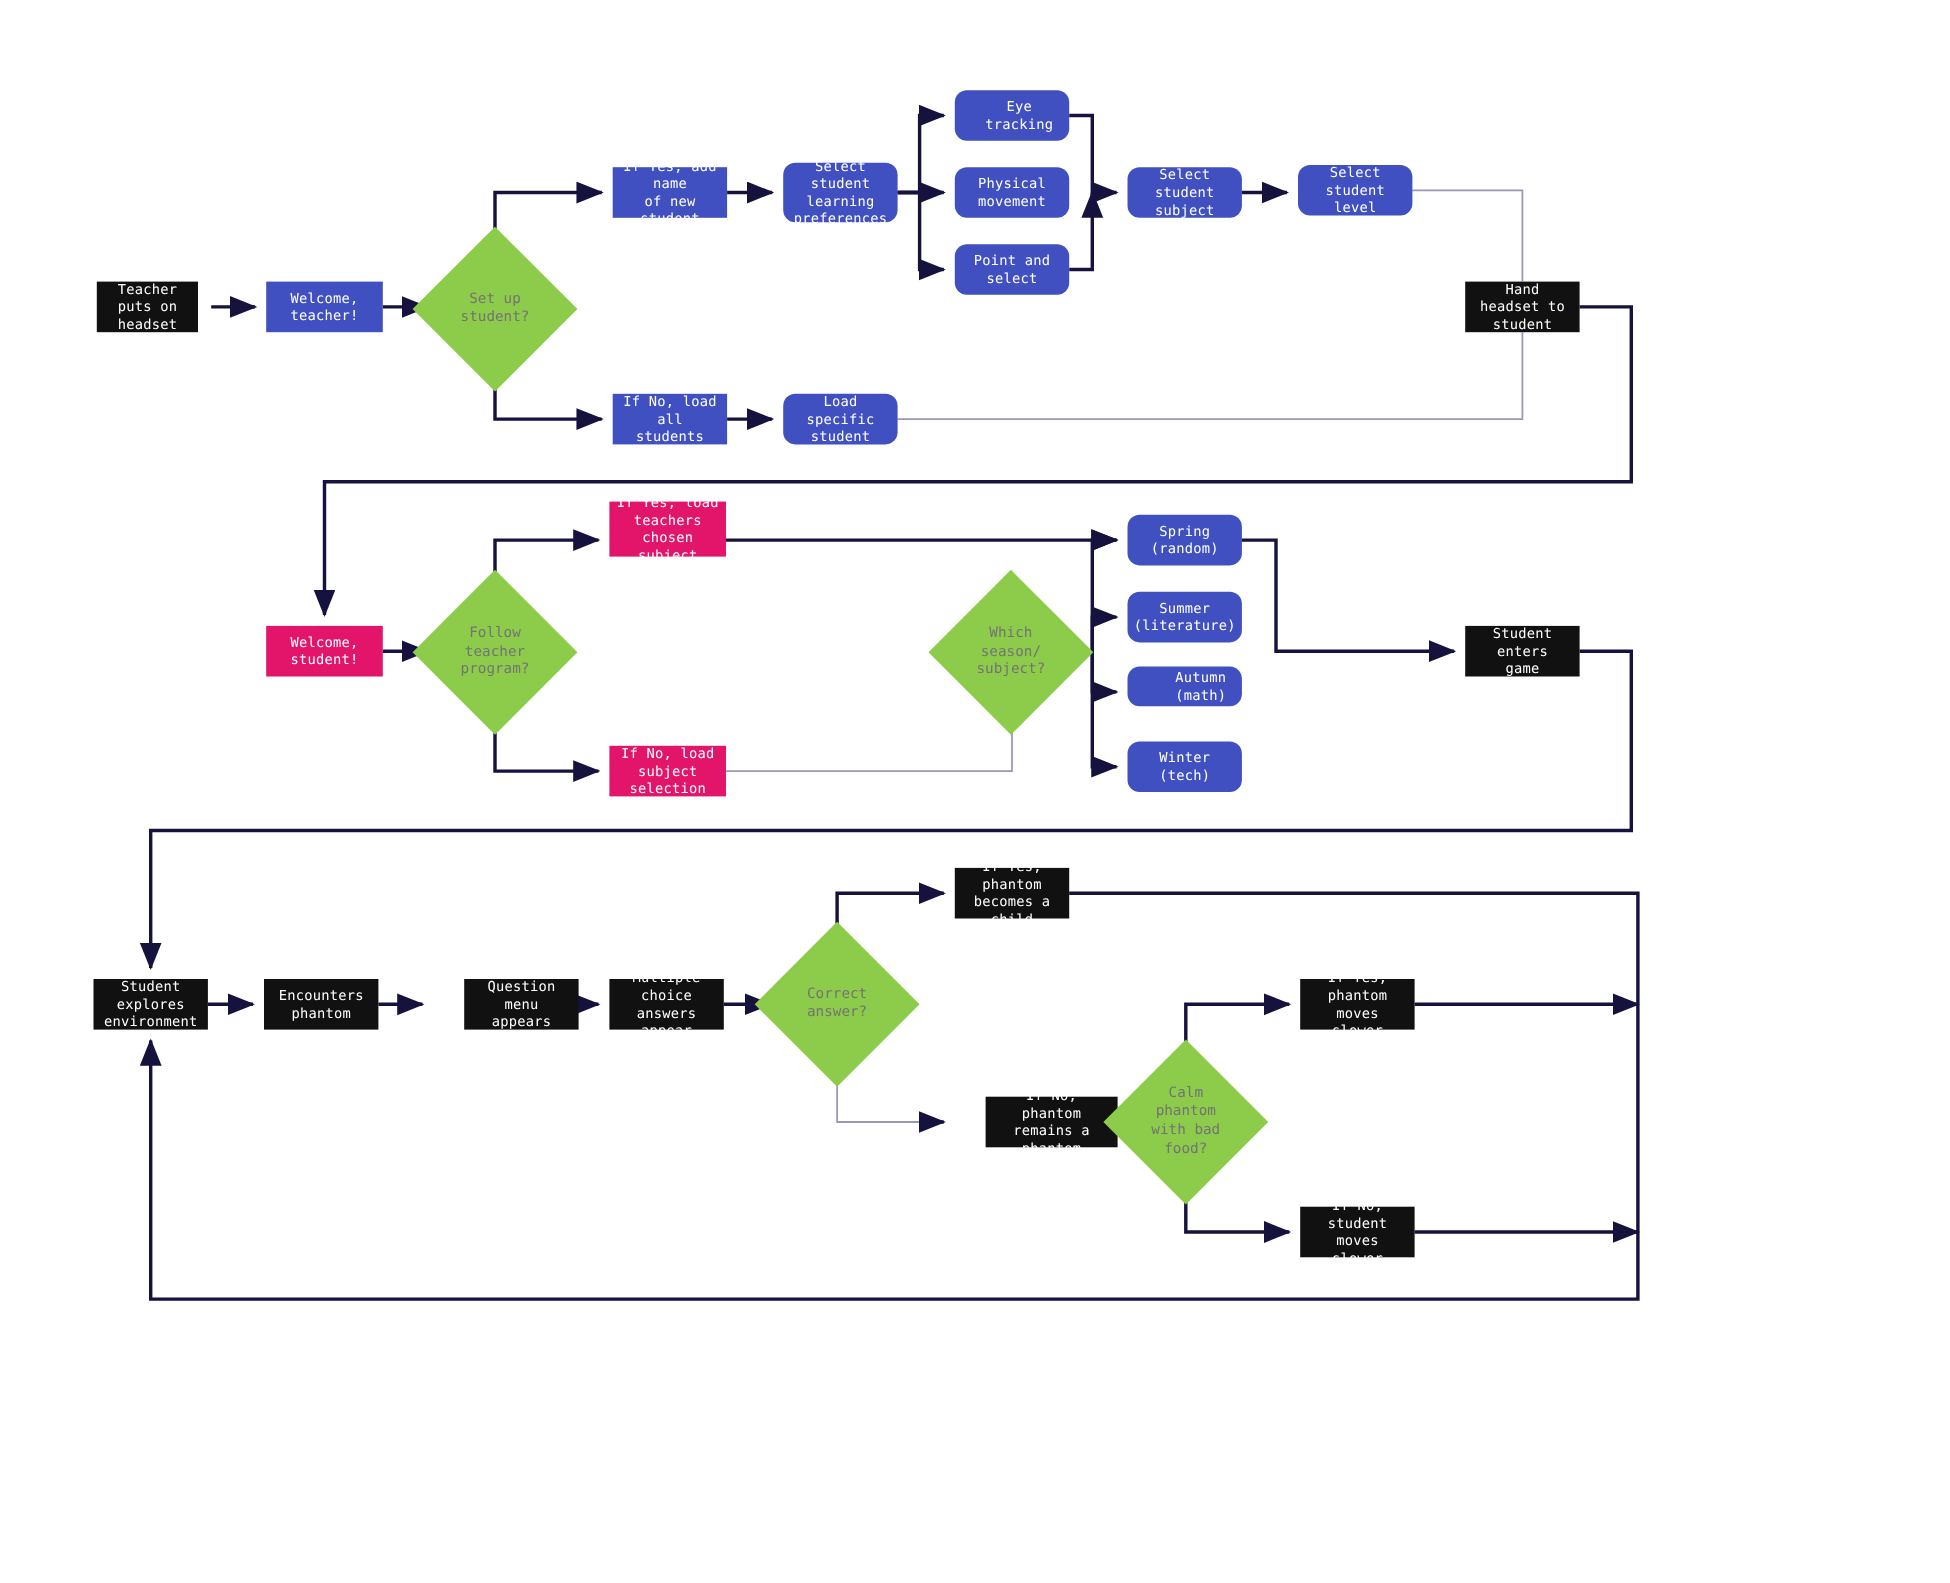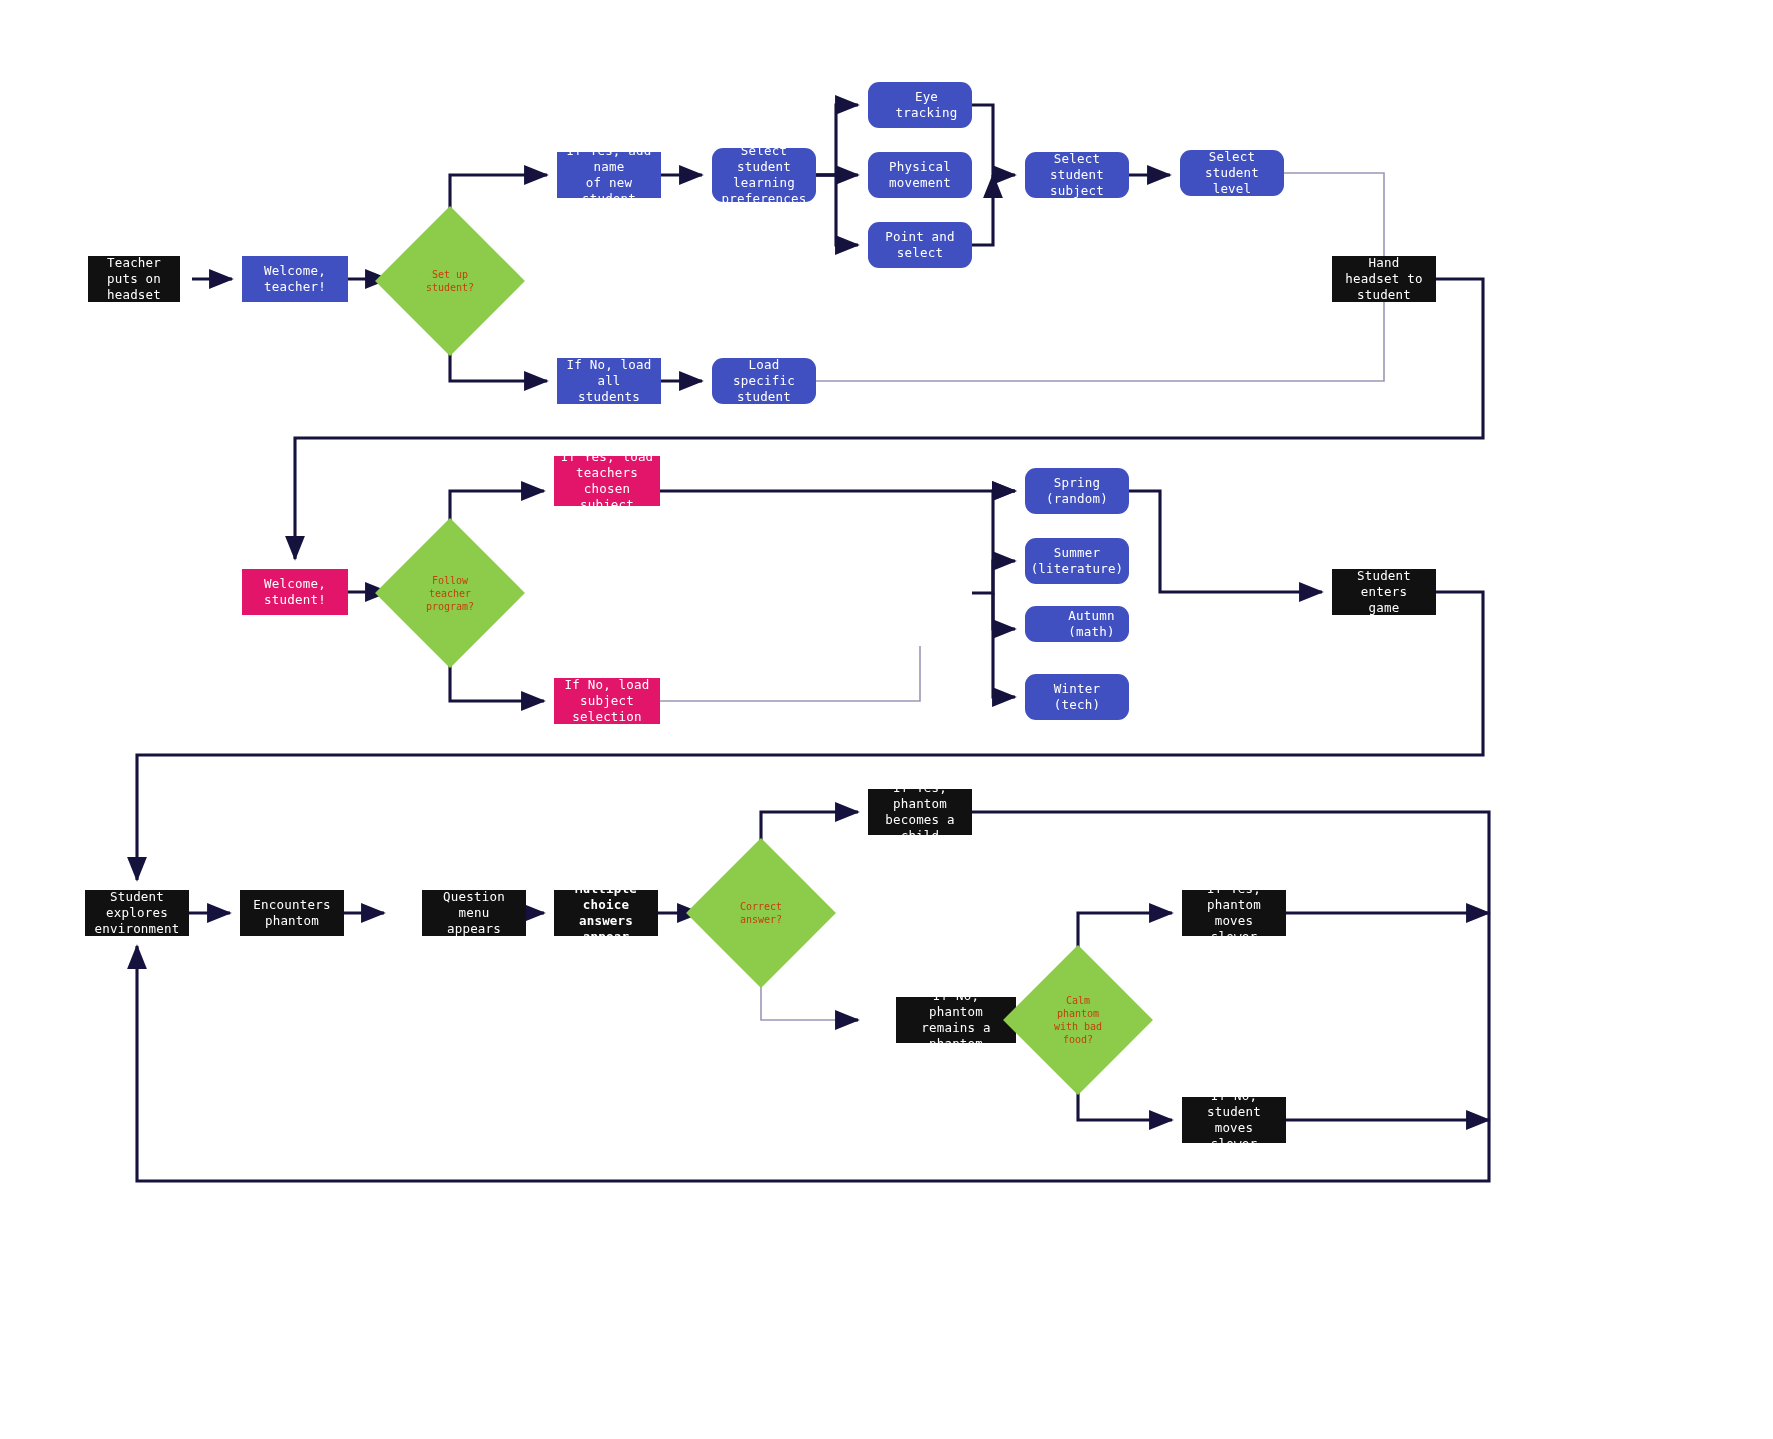--- a/index.html
+++ b/index.html
@@ -6,21 +6,21 @@
   body{font-family:"DejaVu Sans Mono","Liberation Mono",monospace;}
   #canvas{position:relative;width:1773px;height:1439px;background:#ffffff;overflow:hidden;}
   svg.edges{position:absolute;left:0;top:0;width:1773px;height:1439px;pointer-events:none;}
   .node{position:absolute;box-sizing:border-box;display:flex;align-items:center;justify-content:center;text-align:center;color:#ffffff;font-size:12.5px;line-height:1.28;letter-spacing:.2px;padding:4px 6px;white-space:pre-line;}
   .n-black{background:#111111;}
   .n-blue{background:#4050c0;}
   .n-blue.round{border-radius:11px;}
   .n-pink{background:#e2156a;}
   .diamond{position:absolute;display:flex;align-items:center;justify-content:center;}
   .diamond .dshape{position:absolute;left:0;top:0;width:100%;height:100%;background:#8dcc4b;transform:rotate(45deg);}
-  .diamond .dlabel{position:relative;z-index:2;color:#c2410c;font-size:10px;line-height:1.3;text-align:center;white-space:pre-line;}
+  .diamond .dlabel{position:relative;z-index:2;color:#737373;font-size:13px;line-height:1.3;text-align:center;white-space:pre-line;}
 </style>
 </head>
 <body>
 
 <div id="canvas">
 
   <svg class="edges" viewBox="0 0 1773 1439">
     <defs>
       <marker id="ah" markerWidth="9" markerHeight="9" refX="7.4" refY="3.2" orient="auto" markerUnits="strokeWidth">
         <path d="M0,0 L8,3.2 L0,6.4 z" fill="#15123d"></path>
@@ -128,20 +128,26 @@
 program?</div>
   </div>
 
   <div class="node n-pink" style="left:554px;top:456px;width:106px;height:50px;">If Yes, load
 teachers chosen
 subject</div>
 
   <div class="node n-pink" style="left:554px;top:678px;width:106px;height:46px;">If No, load
 subject selection</div>
 
+  <div class="diamond" style="left:866px;top:540px;width:106px;height:106px;">
+    <div class="dshape"></div>
+    <div class="dlabel">Which
+season/
+subject?</div>
+  </div>
 
   <div class="node n-blue round" style="left:1025px;top:468px;width:104px;height:46px;">Spring
 (random)</div>
 
   <div class="node n-blue round" style="left:1025px;top:538px;width:104px;height:46px;">Summer
 (literature)</div>
 
   <div class="node n-blue round" style="left:1025px;top:606px;width:104px;height:36px;padding-left:35px;">Autumn
 (math)</div>
 
@@ -153,21 +159,21 @@
 
   <div class="node n-black" style="left:85px;top:890px;width:104px;height:46px;">Student explores
 environment</div>
 
   <div class="node n-black" style="left:240px;top:890px;width:104px;height:46px;">Encounters
 phantom</div>
 
   <div class="node n-black" style="left:394px;top:890px;width:104px;height:46px;margin-left:28px;">Question menu
 appears</div>
 
-  <div class="node n-black" style="left:554px;top:890px;width:104px;height:46px;font-weight:bold;">Multiple choice
+  <div class="node n-black" style="left:554px;top:890px;width:104px;height:46px;">Multiple choice
 answers appear</div>
 
   <div class="diamond" style="left:708px;top:860px;width:106px;height:106px;">
     <div class="dshape"></div>
     <div class="dlabel">Correct
 answer?</div>
   </div>
 
   <div class="node n-black" style="left:868px;top:789px;width:104px;height:46px;">If Yes, phantom
 becomes a child</div>

